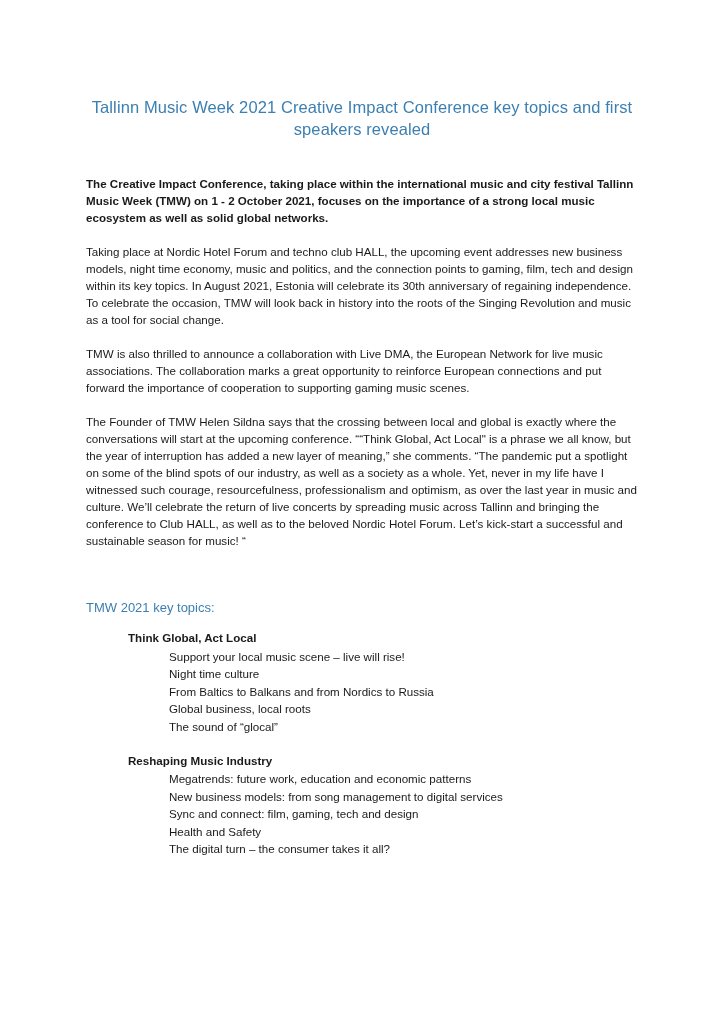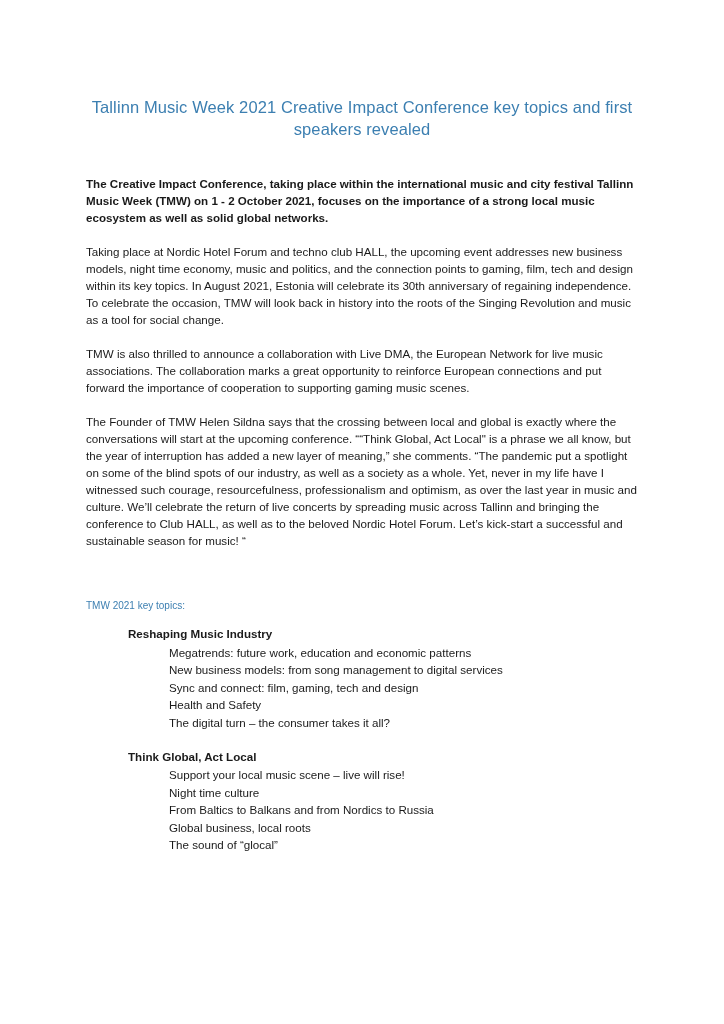--- a/index.html
+++ b/index.html
@@ -35,21 +35,21 @@
     line-height: 1.47;
     margin: 0 0 17px 0;
     text-align: left;
     color: #1a1a1a;
   }
   p.lead {
     font-weight: bold;
   }
   .section-heading {
     color: #3c7fb1;
-    font-size: 10px;
+    font-size: 13px;
     margin: 26px 0 14px 0;
     font-weight: normal;
   }
   .topic-block {
     margin: 0 0 16px 0;
     padding-left: 42px;
   }
   .topic-title {
     font-weight: bold;
     font-size: 11.6px;
@@ -82,34 +82,34 @@
 
   <p class="body-para">TMW is also thrilled to announce a collaboration with Live DMA, the European Network for live music associations. The collaboration marks a great opportunity to reinforce European connections and put forward the importance of cooperation to supporting gaming music scenes.</p>
 
   <p class="body-para"><span>The Founder of TMW </span><b class="inline-strong">Helen Sildna</b><span> says that the crossing between local and global is exactly where the conversations will start at the upcoming conference. ““Think Global, Act Local" is a phrase we all know, but the year of interruption has added a new layer of meaning,” she comments. “The pandemic put a spotlight on some of the blind spots of our industry, as well as a society as a whole. Yet, never in my life have I witnessed such courage, resourcefulness, professionalism and optimism, as over the last year in music and culture. We’ll celebrate the return of live concerts by spreading music across Tallinn and bringing the conference to Club HALL, as well as to the beloved Nordic Hotel Forum. Let’s kick-start a successful and sustainable season for music! “</span></p>
 
   <div class="spacer-sm"></div>
 
   <h2 class="section-heading">TMW 2021 key topics:</h2>
 
   <div class="topic-block">
+    <div class="topic-title">Think Global, Act Local</div>
+    <ul class="topic-list">
+      <li>Support your local music scene – live will rise!</li>
+      <li>Night time culture</li>
+      <li>From Baltics to Balkans and from Nordics to Russia</li>
+      <li>Global business, local roots</li>
+      <li>The sound of “glocal”</li>
+    </ul>
+  </div>
+
+  <div class="topic-block">
     <div class="topic-title">Reshaping Music Industry</div>
     <ul class="topic-list">
       <li>Megatrends: future work, education and economic patterns</li>
       <li>New business models: from song management to digital services</li>
       <li>Sync and connect: film, gaming, tech and design</li>
       <li>Health and Safety</li>
       <li>The digital turn – the consumer takes it all?</li>
     </ul>
   </div>
 
-  <div class="topic-block">
-    <div class="topic-title">Think Global, Act Local</div>
-    <ul class="topic-list">
-      <li>Support your local music scene – live will rise!</li>
-      <li>Night time culture</li>
-      <li>From Baltics to Balkans and from Nordics to Russia</li>
-      <li>Global business, local roots</li>
-      <li>The sound of “glocal”</li>
-    </ul>
-  </div>
-
 </div>
 
 </body></html>

